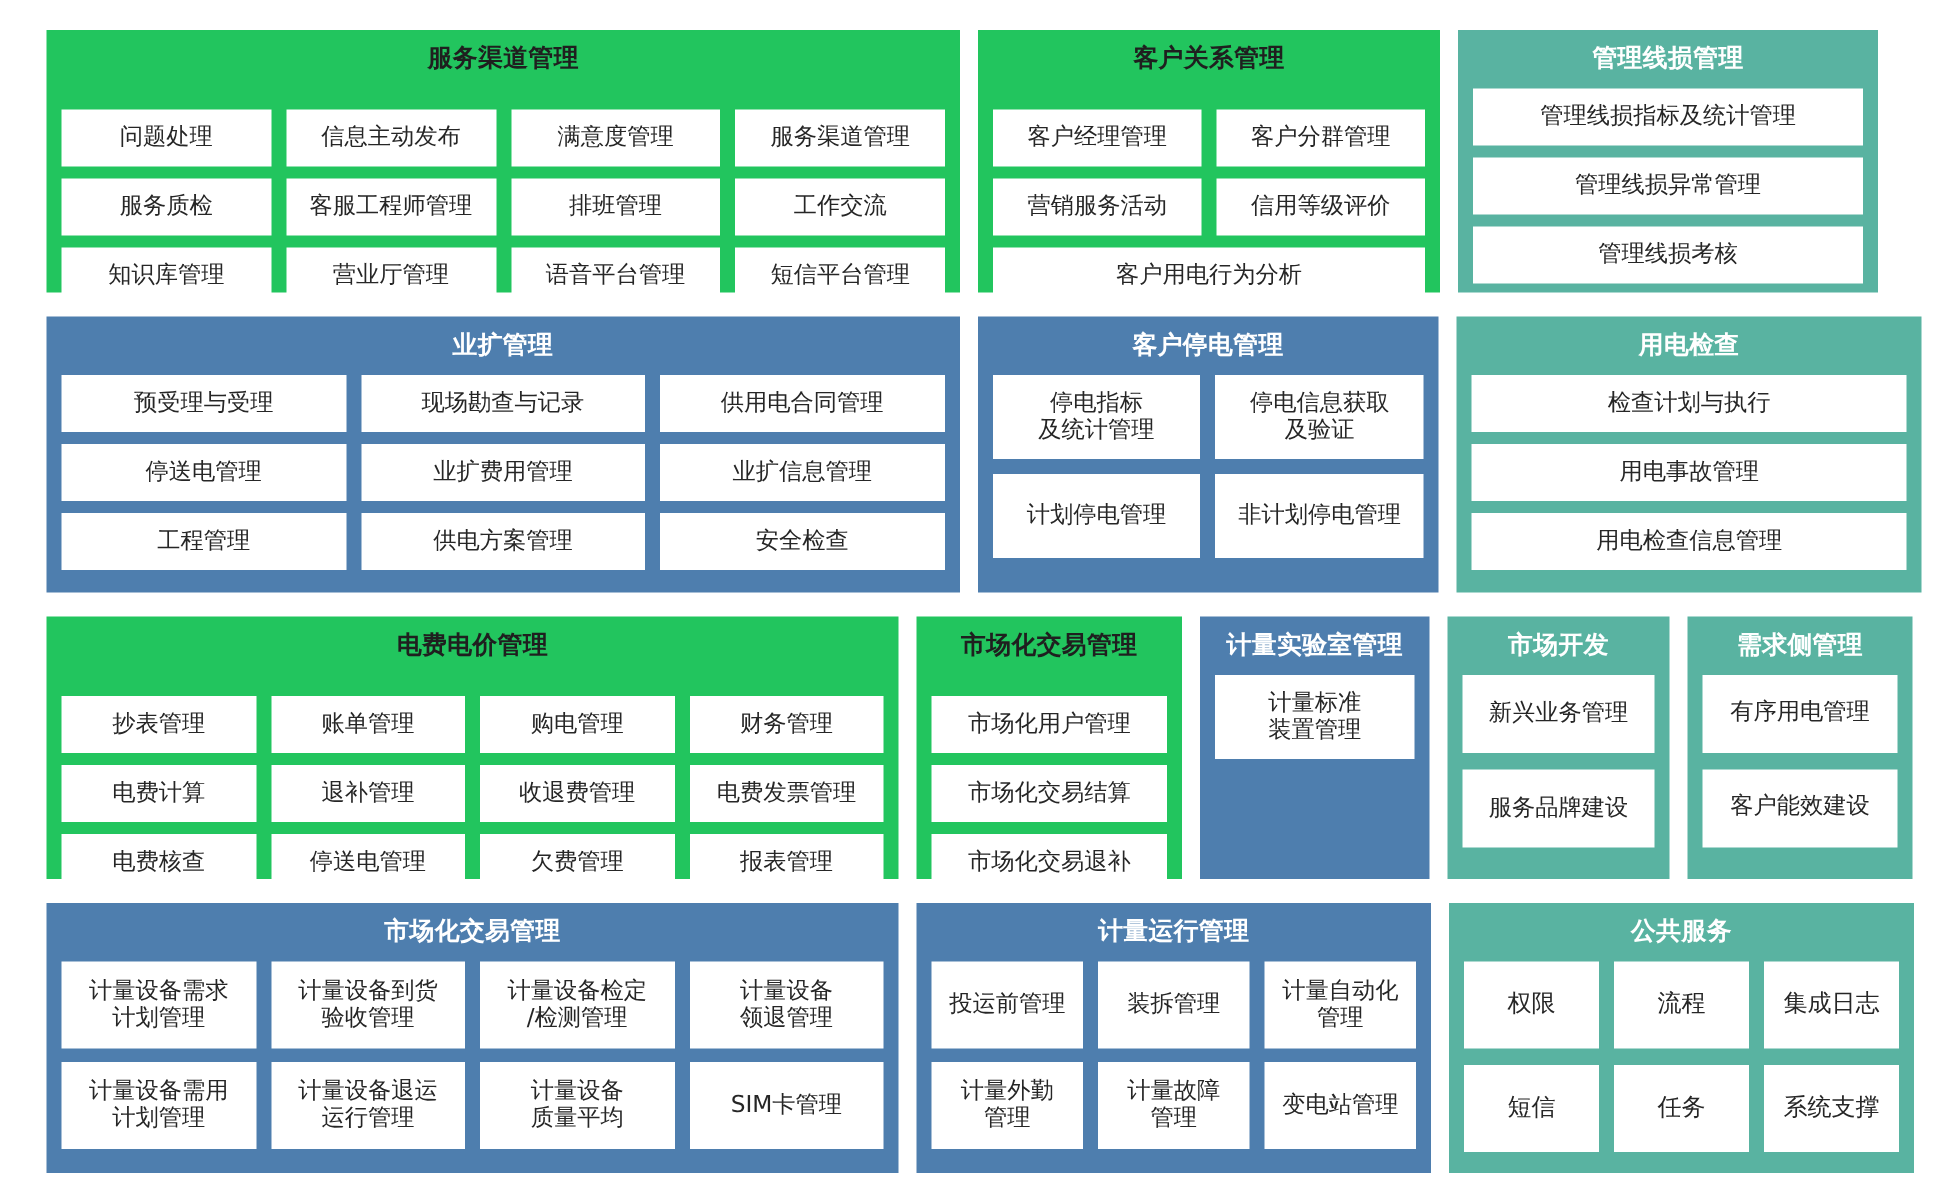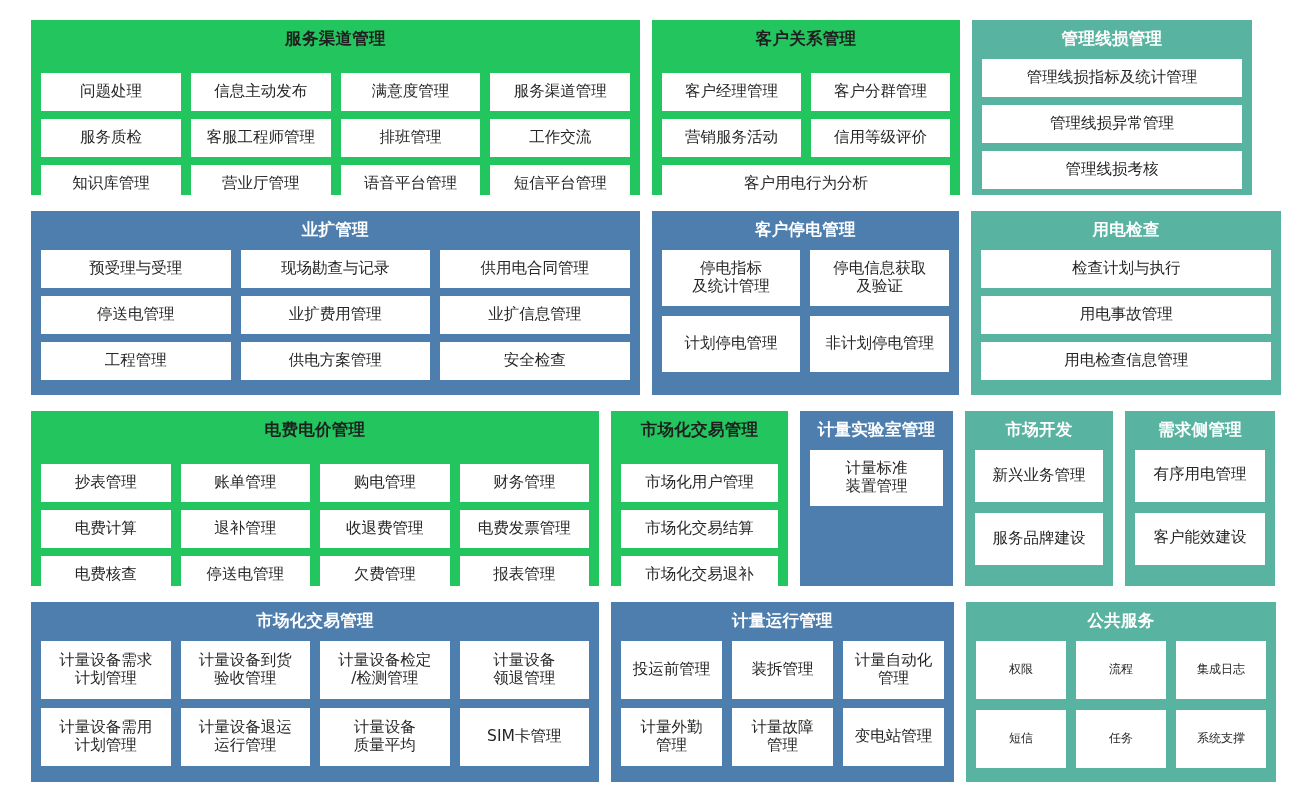--- a/index.html
+++ b/index.html
@@ -110,21 +110,21 @@
   
   .r4 { height: 180px; }
   .p-asset { width: 568px; }
   .p-asset .grid { grid-template-columns: repeat(4, 1fr); gap: 9px 10px; }
   .p-asset .cell { min-height: 50px; }
   .p-metrorun { width: 343px; }
   .p-metrorun .grid { grid-template-columns: repeat(3, 1fr); gap: 9px 10px; }
   .p-metrorun .cell { min-height: 50px; }
   .p-public { width: 310px; }
   .p-public .grid { grid-template-columns: repeat(3, 1fr); gap: 11px 10px; }
-  .p-public .cell { min-height: 50px; font-size: 12px; }
+  .p-public .cell { min-height: 50px; font-size: 16px; }
 </style>
 </head>
 <body>
 
 <div id="board">
 
   <div class="row r1">
 
     <div class="panel light p-service">
       <div class="panel-title">服务渠道管理</div>

